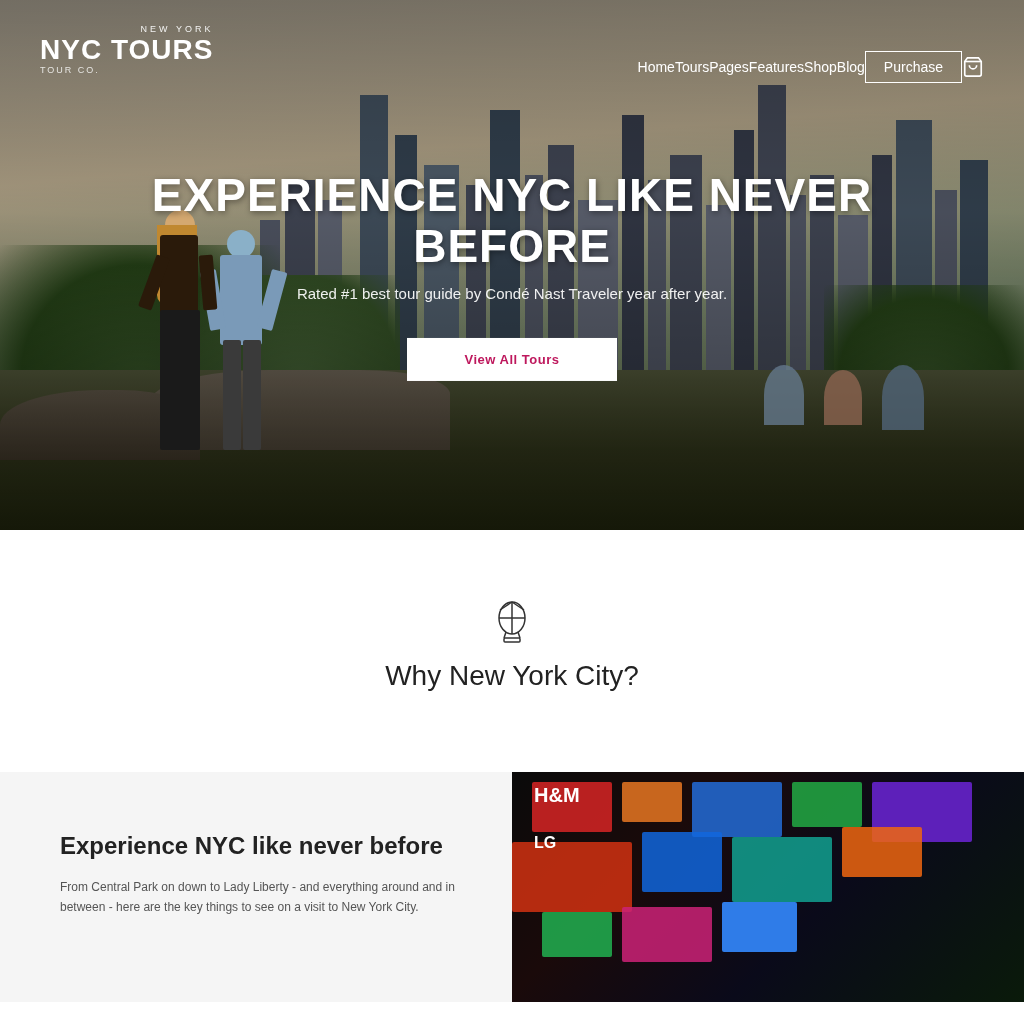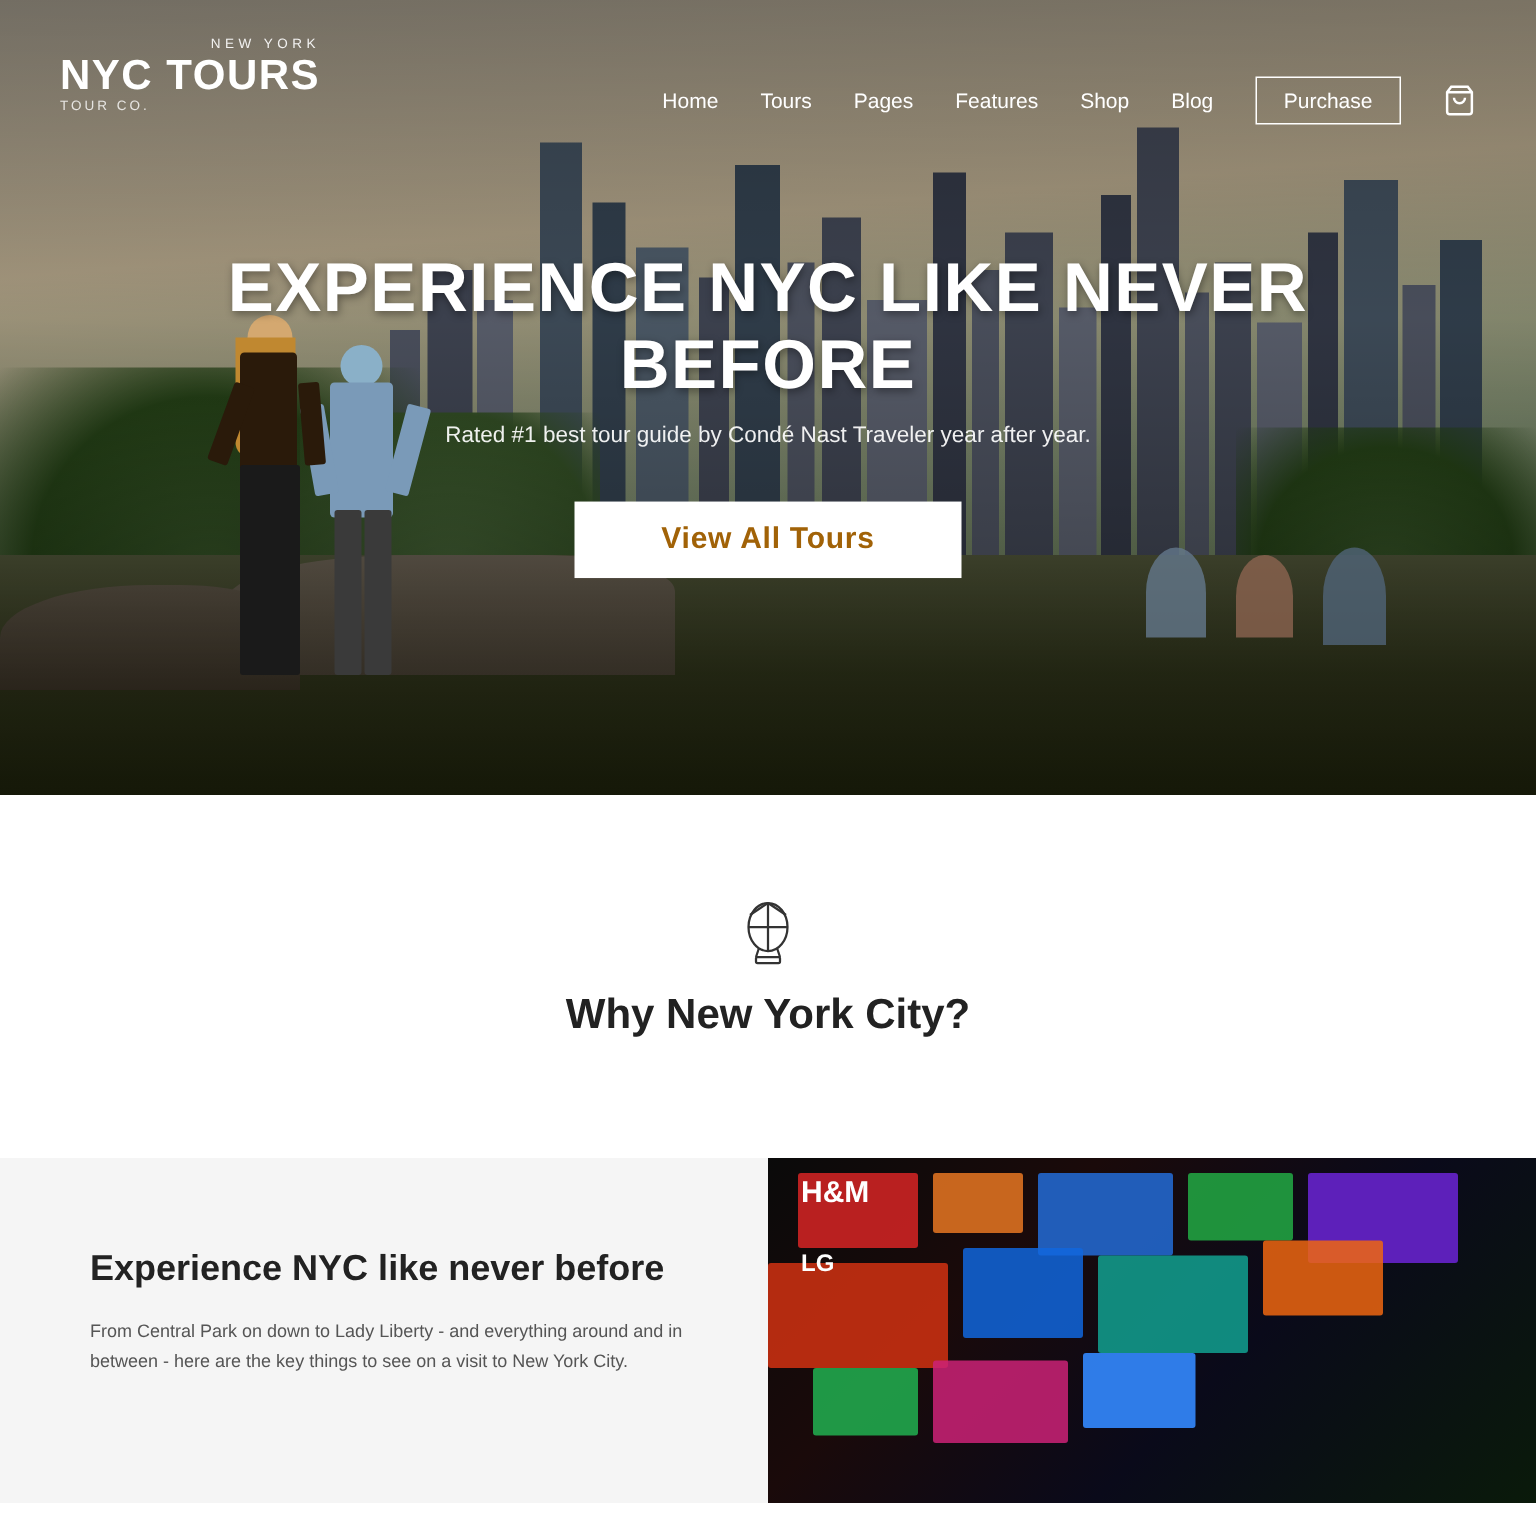--- a/index.html
+++ b/index.html
@@ -71,21 +71,20 @@
       letter-spacing: 2px;
       text-transform: uppercase;
       opacity: 0.8;
       font-family: Arial, sans-serif;
     }
 
     .nav-links {
       margin-left: auto;
       display: flex;
       align-items: center;
-      gap: 28px;
       margin-top: 33px;
     }
 
     .nav-link {
       color: white;
       text-decoration: none;
       font-size: 14px;
       font-family: Arial, sans-serif;
       font-weight: 400;
       cursor: pointer;
@@ -135,40 +134,40 @@
     .hero-subtitle {
       font-size: 15px;
       color: rgba(255,255,255,0.92);
       font-family: Arial, sans-serif;
       margin-bottom: 36px;
     }
 
     .hero-btn {
       display: inline-block;
       background: white;
-      color: #a16207;
-      font-size: 20px;
+      color: #be185d;
+      font-size: 13px;
       font-weight: 600;
       font-family: Arial, sans-serif;
       padding: 14px 58px;
       cursor: pointer;
       border: none;
       letter-spacing: 0.5px;
     }
 
     
     .why-section {
       background: white;
       padding: 70px 40px 60px;
       text-align: center;
     }
 
     .why-title {
       font-size: 28px;
-      font-weight: 700;
+      font-weight: 400;
       color: #222;
       font-family: Arial, sans-serif;
       margin-bottom: 20px;
     }
 
     .why-text {
       font-size: 14px;
       color: #666;
       font-family: Arial, sans-serif;
       line-height: 1.7;

